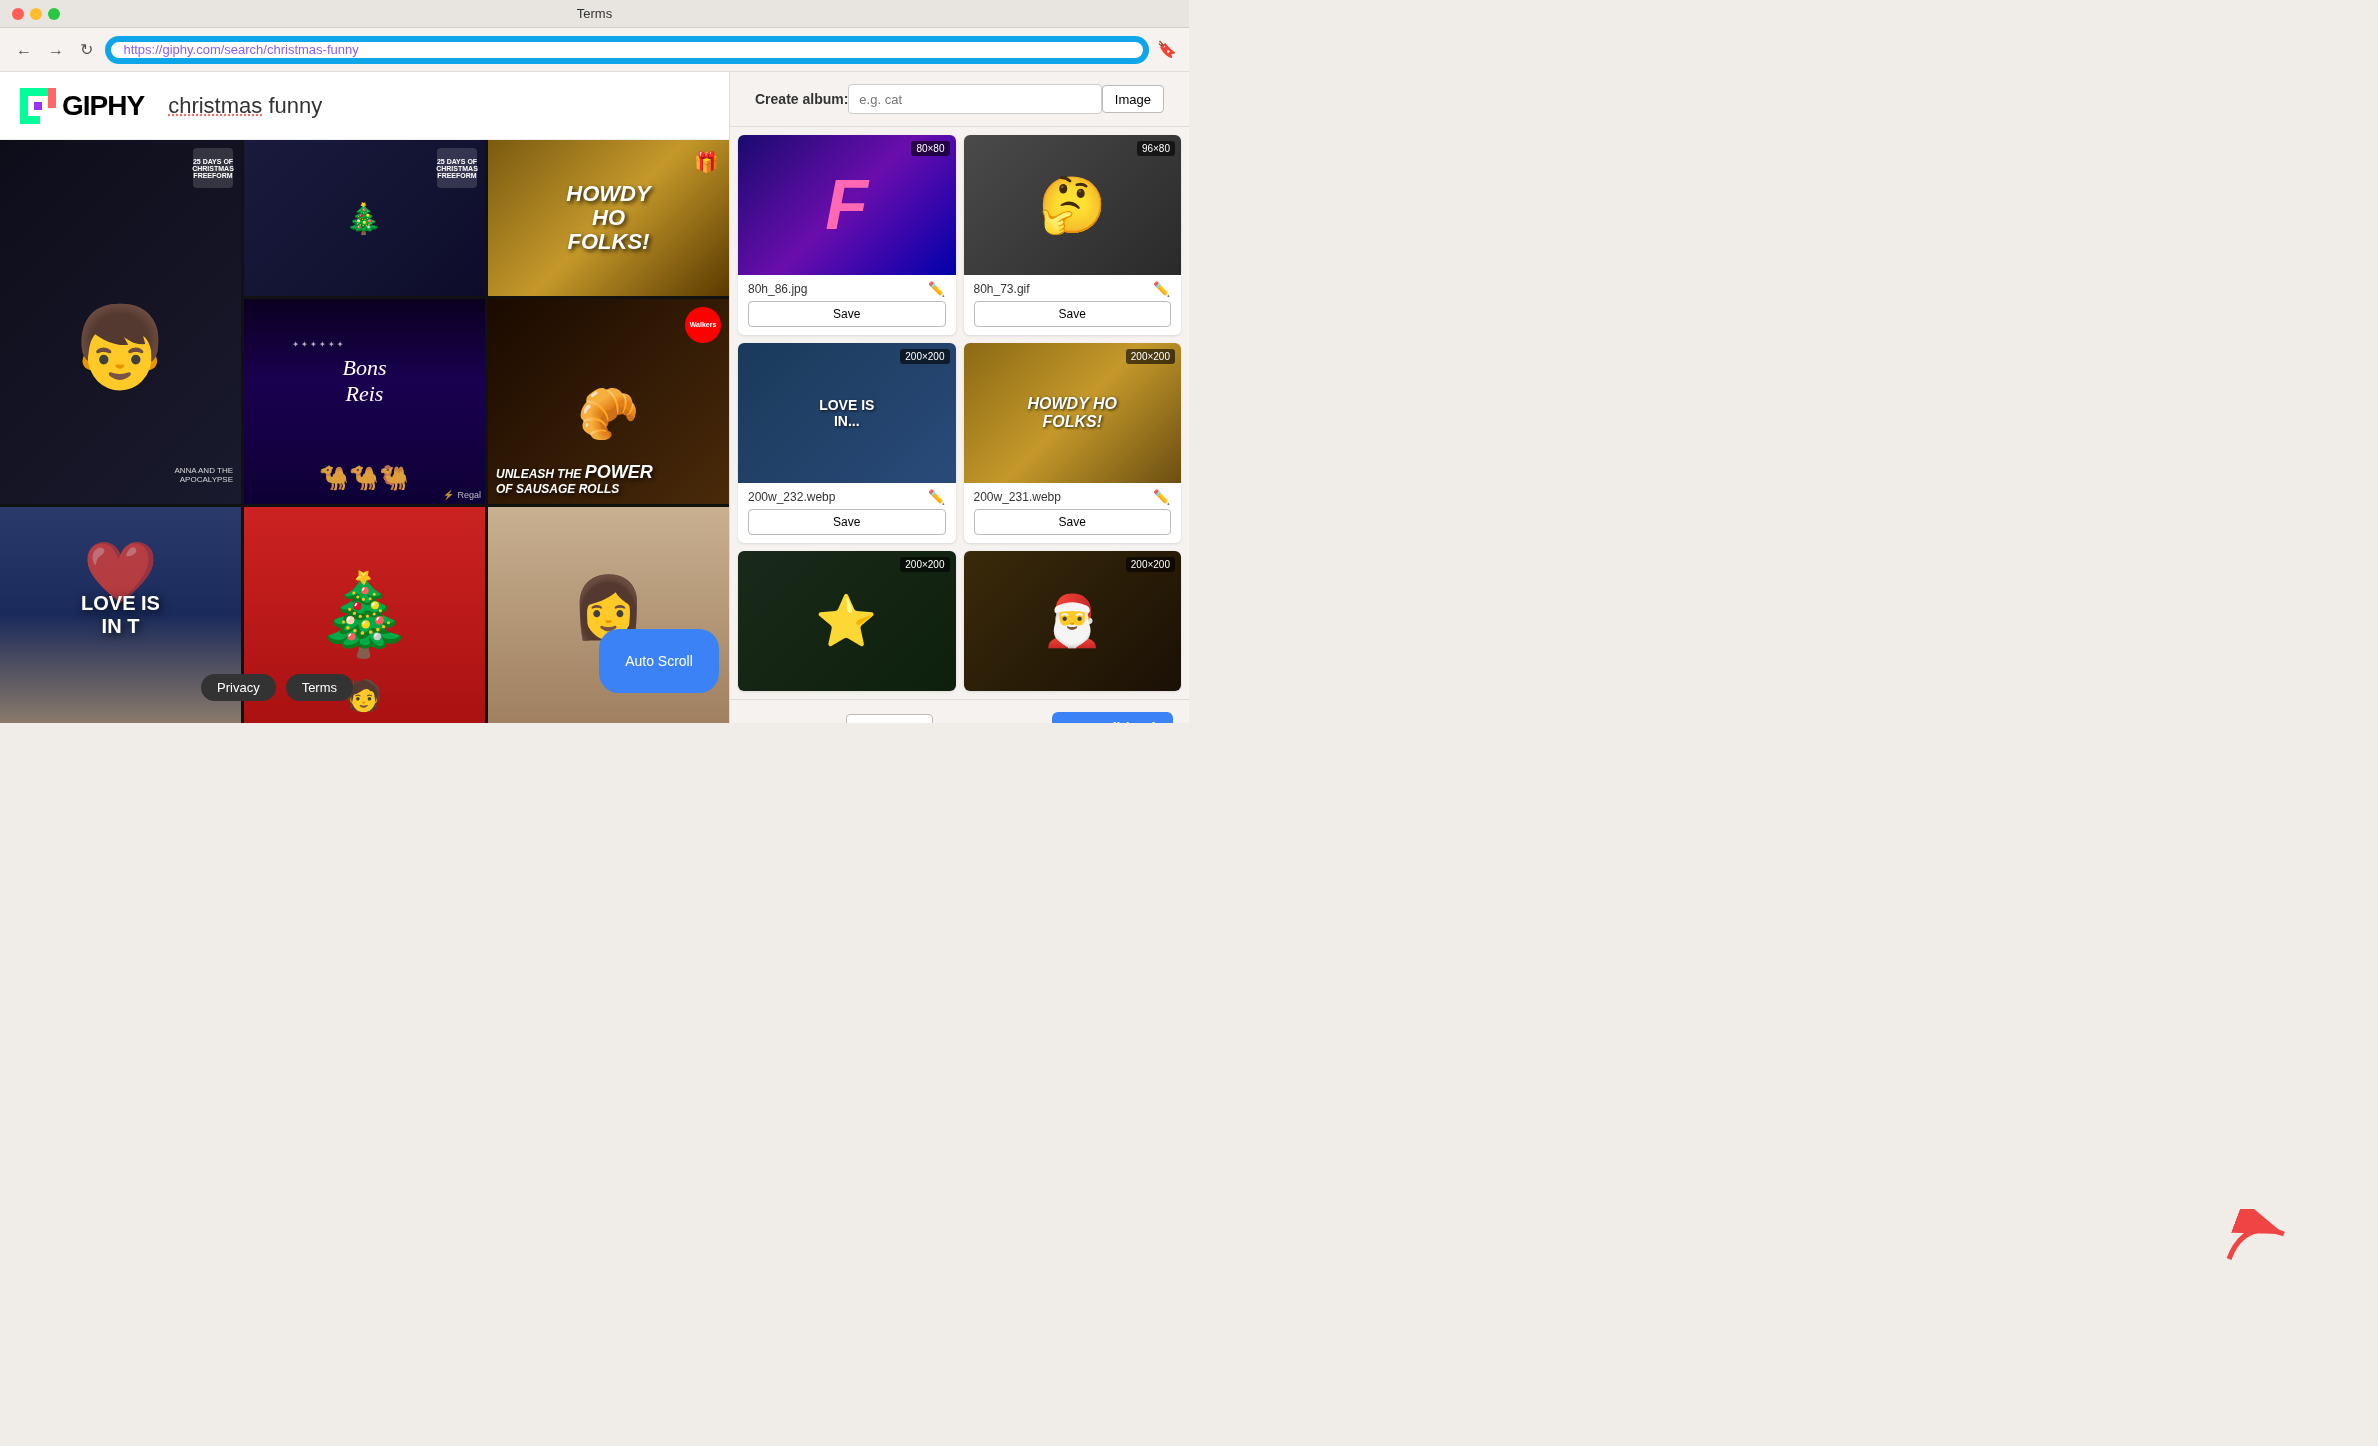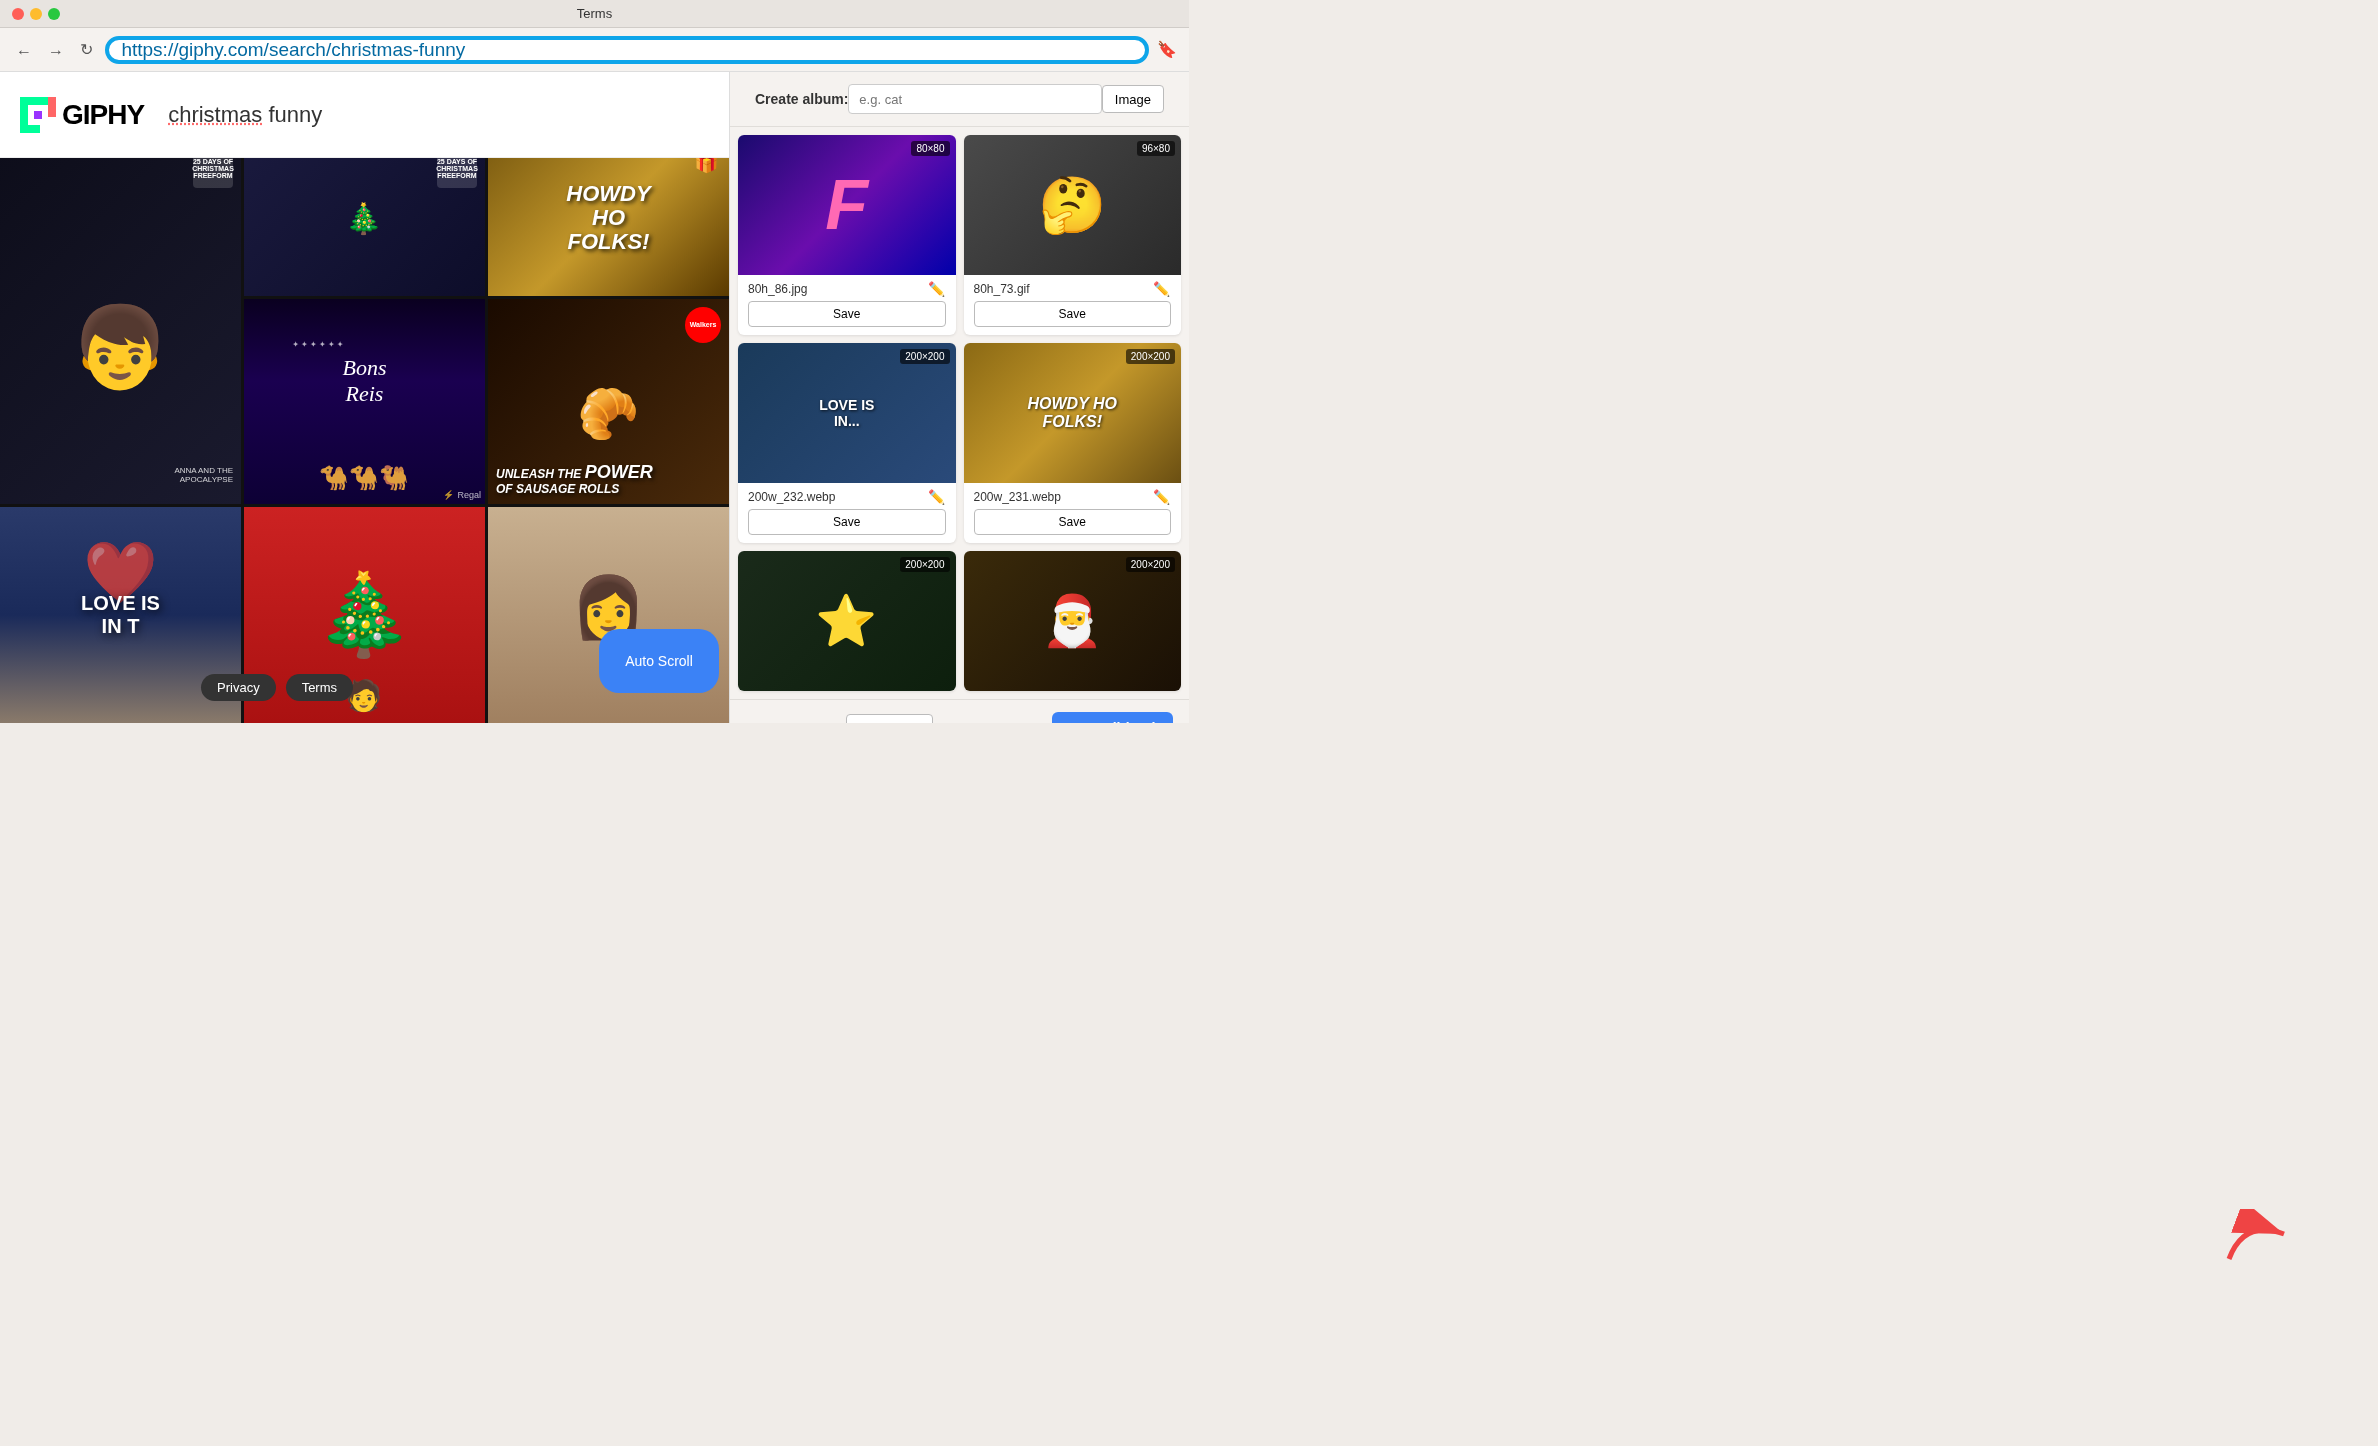--- a/index.html
+++ b/index.html
@@ -56,26 +56,26 @@
       background: none;
       border: none;
       cursor: pointer;
       font-size: 16px;
       color: #555;
       padding: 4px;
     }
     .url-bar {
       flex: 1;
       height: 28px;
-      border: 4px solid #0ea5e9;
+      border: 6px solid #0ea5e9;
       border-radius: 14px;
       background: white;
       padding: 0 12px;
-      font-size: 19px;
-      color: #0369a1;
+      font-size: 13px;
+      color: #8b5cf6;
       outline: none;
     }
     .bookmark-btn {
       background: none;
       border: none;
       font-size: 16px;
       cursor: pointer;
       color: #555;
     }
 
@@ -92,21 +92,21 @@
       overflow: hidden;
       position: relative;
     }
 
     
     .search-overlay {
       position: absolute;
       top: 0;
       left: 0;
       right: 0;
-      height: 86px;
+      height: 68px;
       background: white;
       z-index: 10;
       display: flex;
       align-items: center;
       padding: 0 20px;
       border-bottom: 1px solid #eee;
       text-align: center;
     }
     .giphy-logo {
       display: flex;

